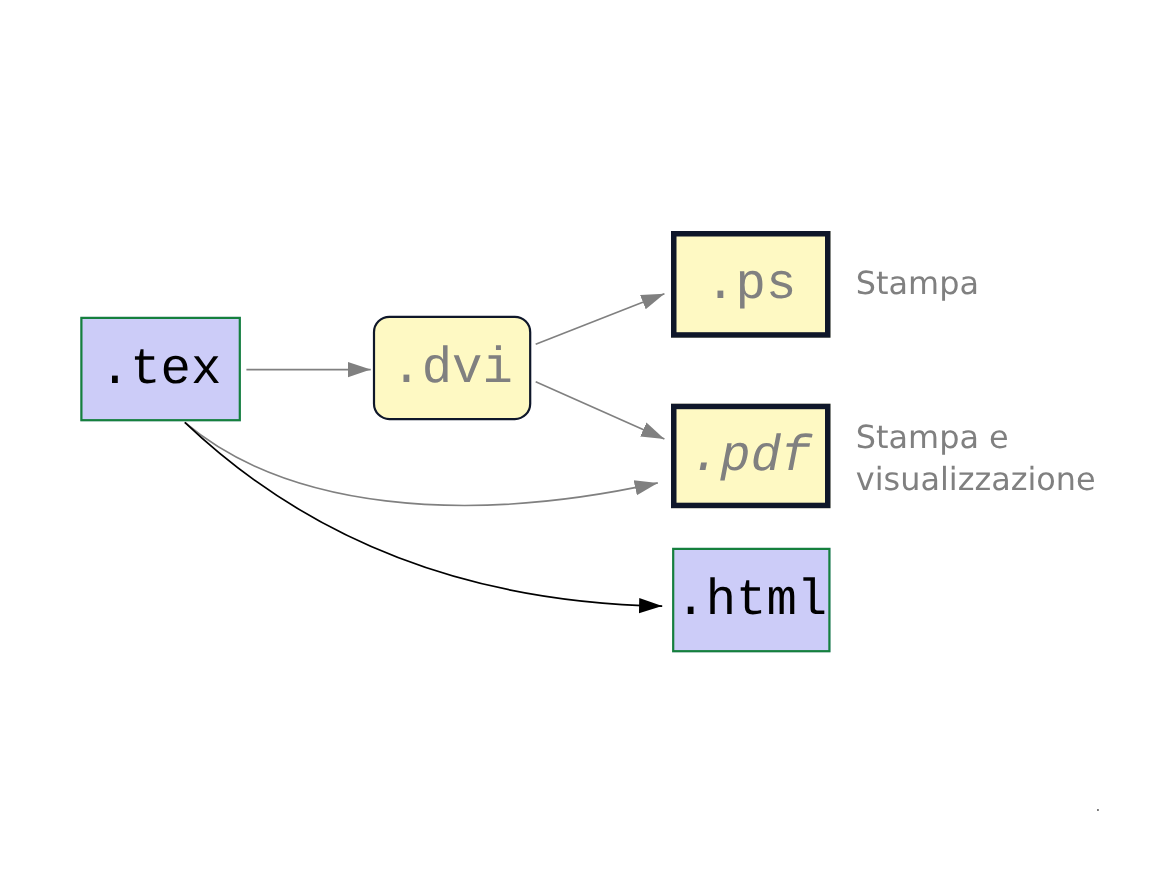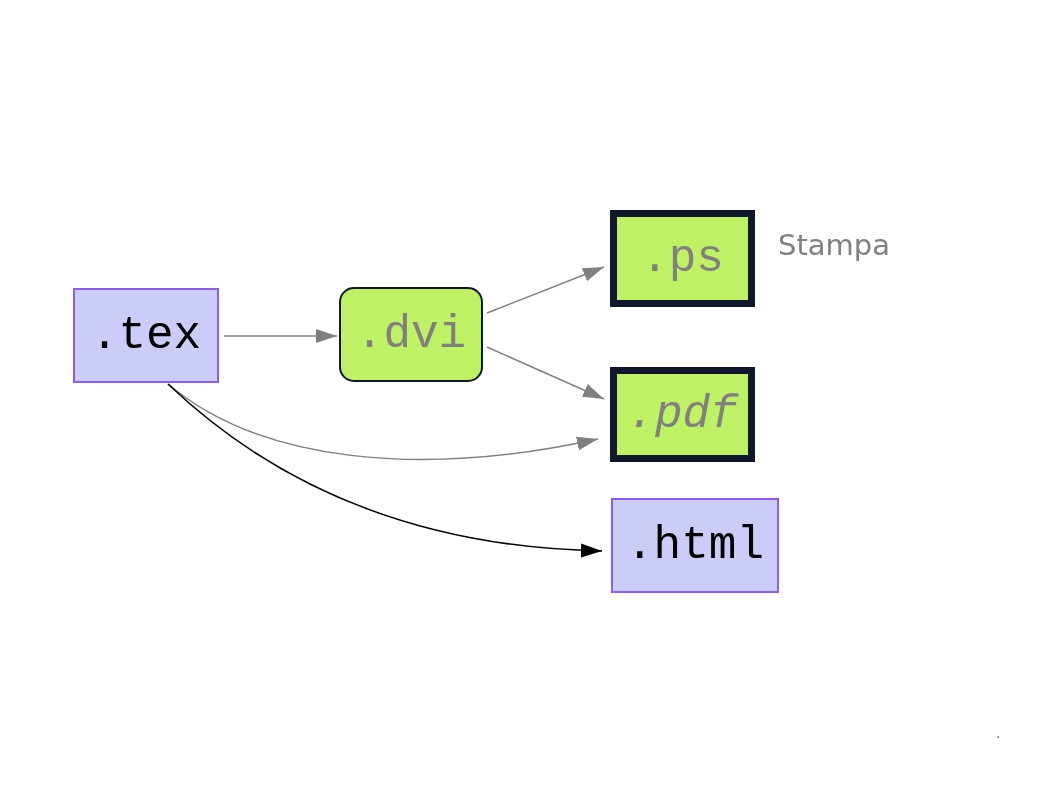--- a/index.html
+++ b/index.html
@@ -26,41 +26,41 @@
     display: flex;
     align-items: center;
     justify-content: center;
     font-family: "Liberation Mono", "DejaVu Sans Mono", monospace;
     font-size: 46px;
     line-height: 1;
     white-space: nowrap;
   }
   .node-emphasis {
     background: #ccccf8;
-    border: 2px solid #8b5cf6;
+    border: 2px solid #15803d;
     color: #000000;
   }
   .node-plain {
-    background: #bef264;
-    border: 7px solid #0f172a;
+    background: #fef9c3;
+    border: 5px solid #0f172a;
     color: #808080;
   }
   .node-tex  { left: 73px;  top: 288px; width: 146px; height: 95px; }
   .node-dvi  { left: 339px; top: 287px; width: 144px; height: 95px; border-width: 2px; border-radius: 15px; }
   .node-ps   { left: 610px; top: 210px; width: 145px; height: 97px; }
   .node-pdf  { left: 610px; top: 367px; width: 145px; height: 95px; font-style: italic; }
-  .node-html { left: 611px; top: 498px; width: 168px; height: 95px; }
+  .node-html { left: 611px; top: 498px; width: 144px; height: 95px; }
   .annotation {
     position: absolute;
     color: #808080;
     font-size: 29px;
     line-height: 38px;
     white-space: nowrap;
   }
-  .annotation-ps  { left: 778px; top: 226px; }
+  .annotation-ps  { left: 778px; top: 238px; }
   .annotation-pdf { left: 778px; top: 378px; }
   .corner-mark {
     position: absolute;
     left: 996px;
     top: 726px;
     color: #666666;
     font-size: 14px;
     line-height: 14px;
     font-family: "DejaVu Sans", sans-serif;
   }
@@ -108,16 +108,20 @@
   </div>
 
   <div class="node node-emphasis node-html">
     <span>.html</span>
   </div>
 
   <div class="annotation annotation-ps">
     <span>Stampa</span>
   </div>
 
+  <div class="annotation annotation-pdf">
+    <div>Stampa e</div>
+    <div>visualizzazione</div>
+  </div>
 
   <span class="corner-mark">.</span>
 
 </div>
 
 </body></html>

